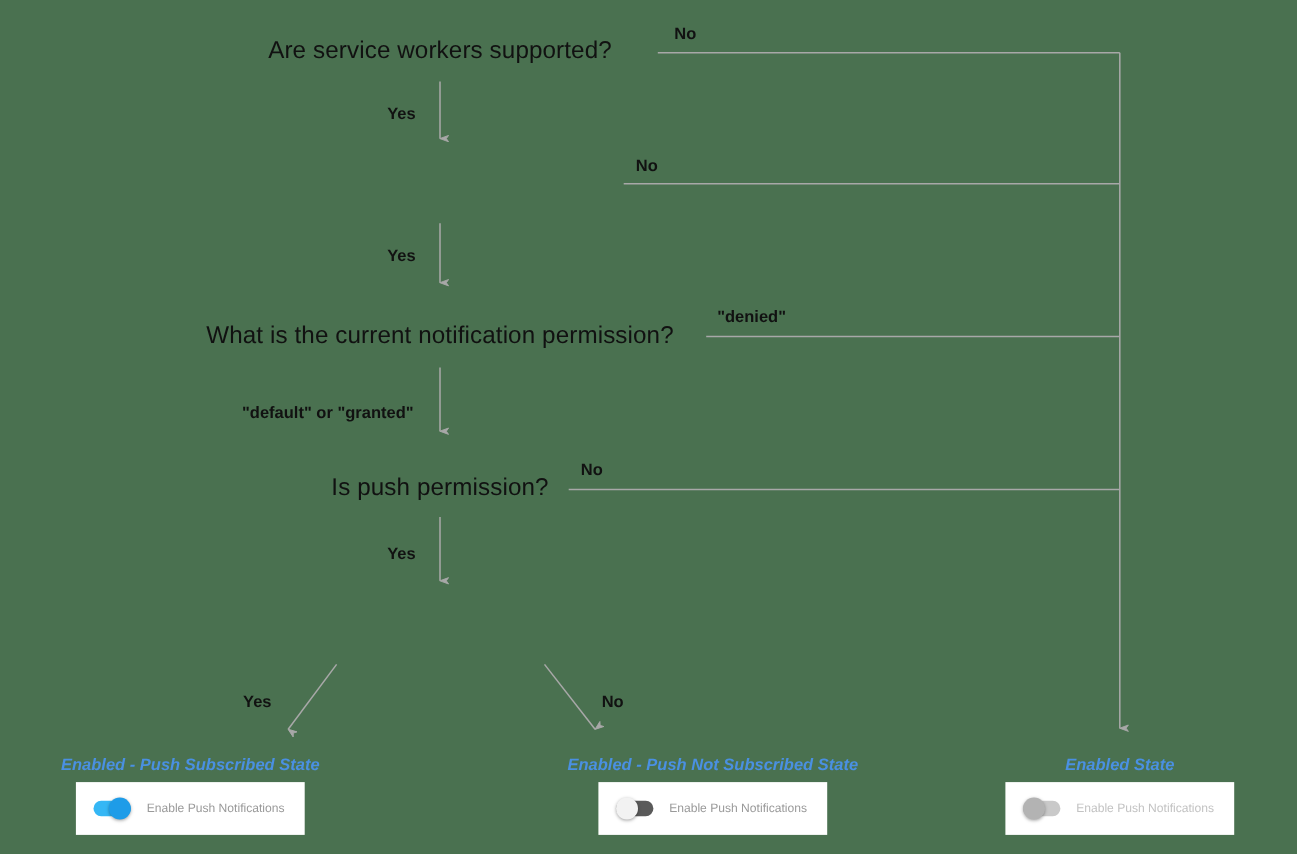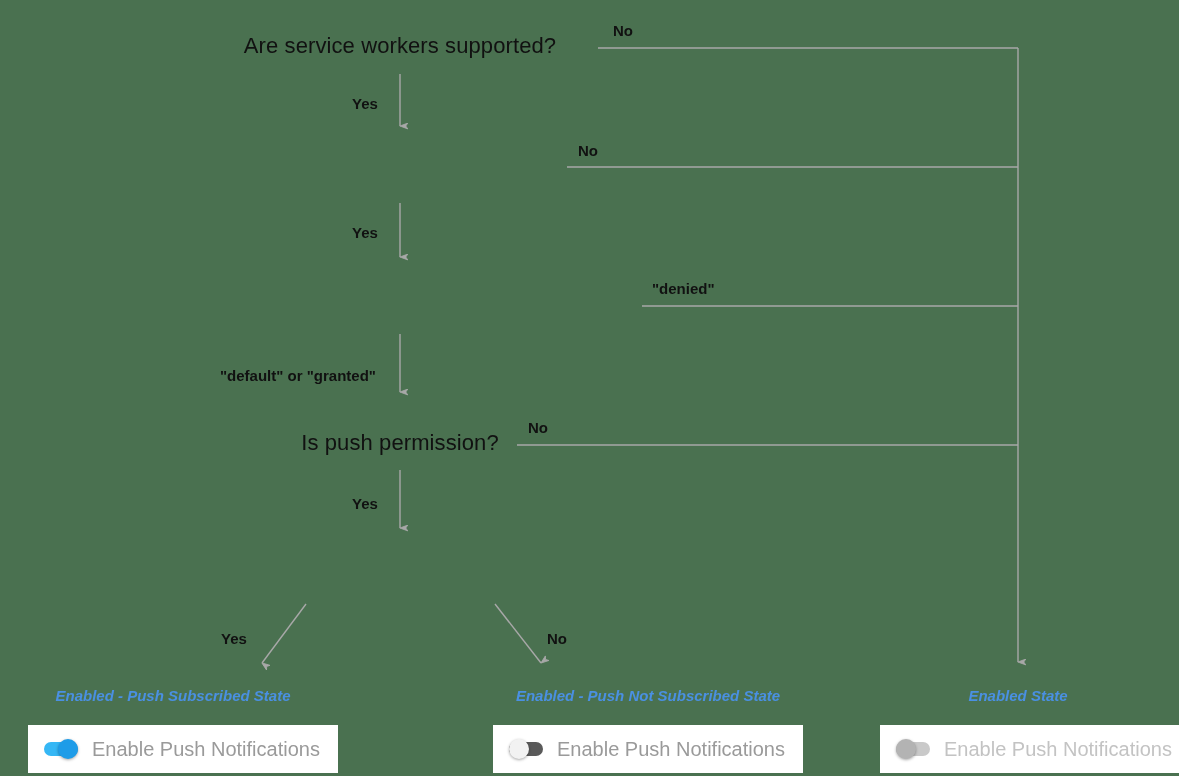--- a/index.html
+++ b/index.html
@@ -55,21 +55,21 @@
     position: absolute;
     text-align: center;
   }
   .state-title {
     color: #4a90e2;
     font-size: 15px;
     font-style: italic;
     font-weight: 700;
     line-height: 18px;
     white-space: pre;
-    margin-bottom: 20px;
+    margin-bottom: 6px;
   }
   .toggle-card {
     display: inline-flex;
     align-items: center;
     background: #ffffff;
     padding: 13px 18px 13px 16px;
     box-sizing: border-box;
     height: 48px;
   }
   .switch {
@@ -99,21 +99,21 @@
   .switch.on .track  { background: #35b7f5; }
   .switch.on .knob   { left: 14px; background: #1e9ce8; }
   
   .switch.off .track { background: #5a5a5a; }
   .switch.off .knob  { left: 0px;  background: #f2f2f2; }
   
   .switch.disabled .track { background: #c9c9c9; }
   .switch.disabled .knob  { left: 0px; background: #b3b3b3; }
 
   .switch-label {
-    font-size: 20px;
+    font-size: 11px;
     line-height: 20px;
     white-space: pre;
     color: #9a9a9a;
   }
   .switch-label.dim { color: #c3c3c3; }
 </style>
 </head>
 <body>
 
 <div id="stage">
@@ -146,20 +146,21 @@
       <path d="M1018,48 L1018,662" marker-end="url(#arrowhead)"></path>
 
       <path d="M306,604 L262,663" marker-end="url(#arrowhead)"></path>
       <path d="M495,604 L541,663" marker-end="url(#arrowhead)"></path>
     </g>
   </svg>
 
   <div class="question" style="left:400px; top:32px;">Are service workers supported?</div>
 
 
+  <div class="question" style="left:400px; top:291px;">What is the current notification permission?</div>
 
   <div class="question" style="left:400px; top:429px;">Is push permission?</div>
 
 
   <div class="edge-label" style="left:613px; top:22px;">No</div>
 
   <div class="edge-label" style="left:352px; top:95px;">Yes</div>
 
   <div class="edge-label" style="left:578px; top:142px;">No</div>
 

